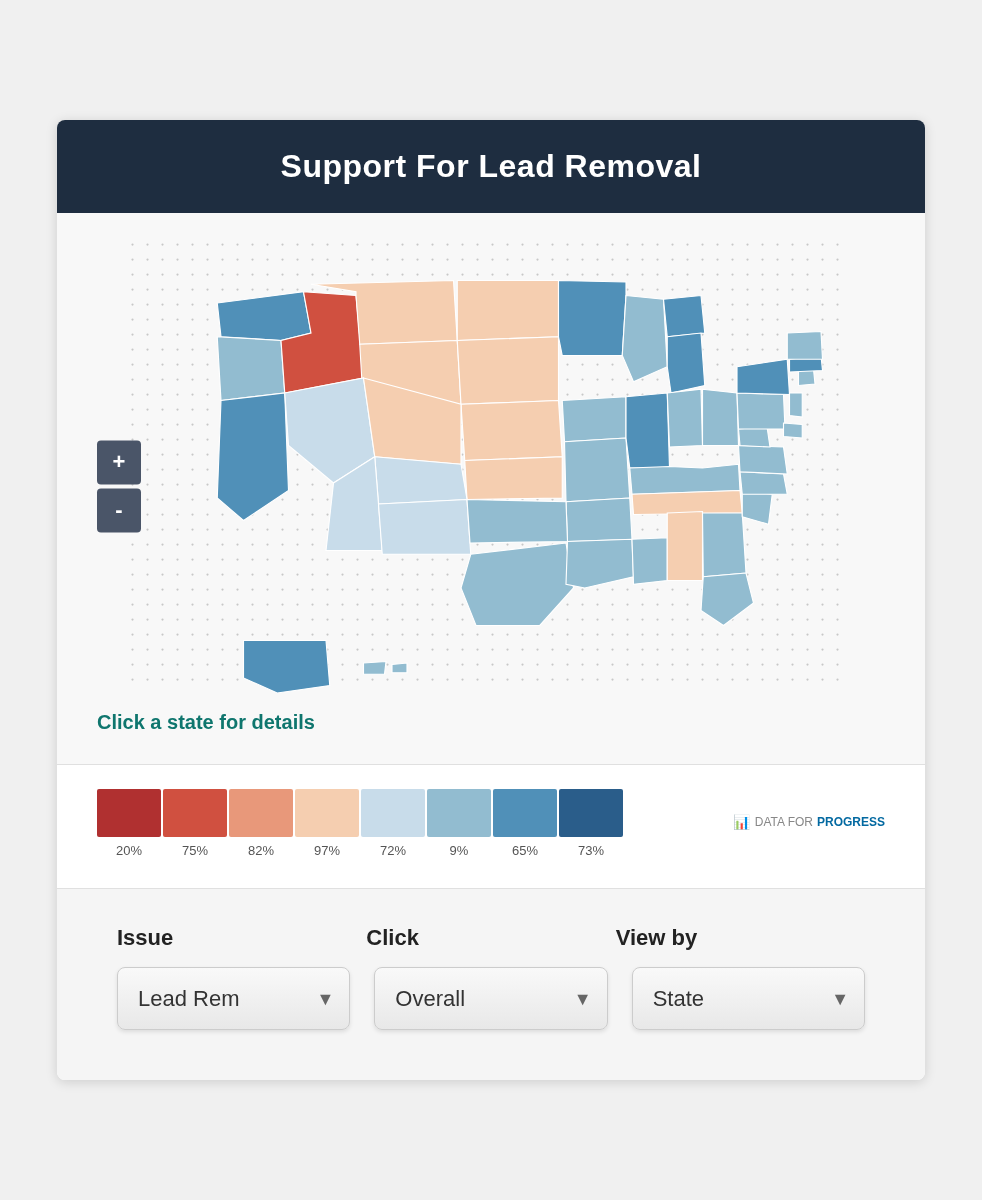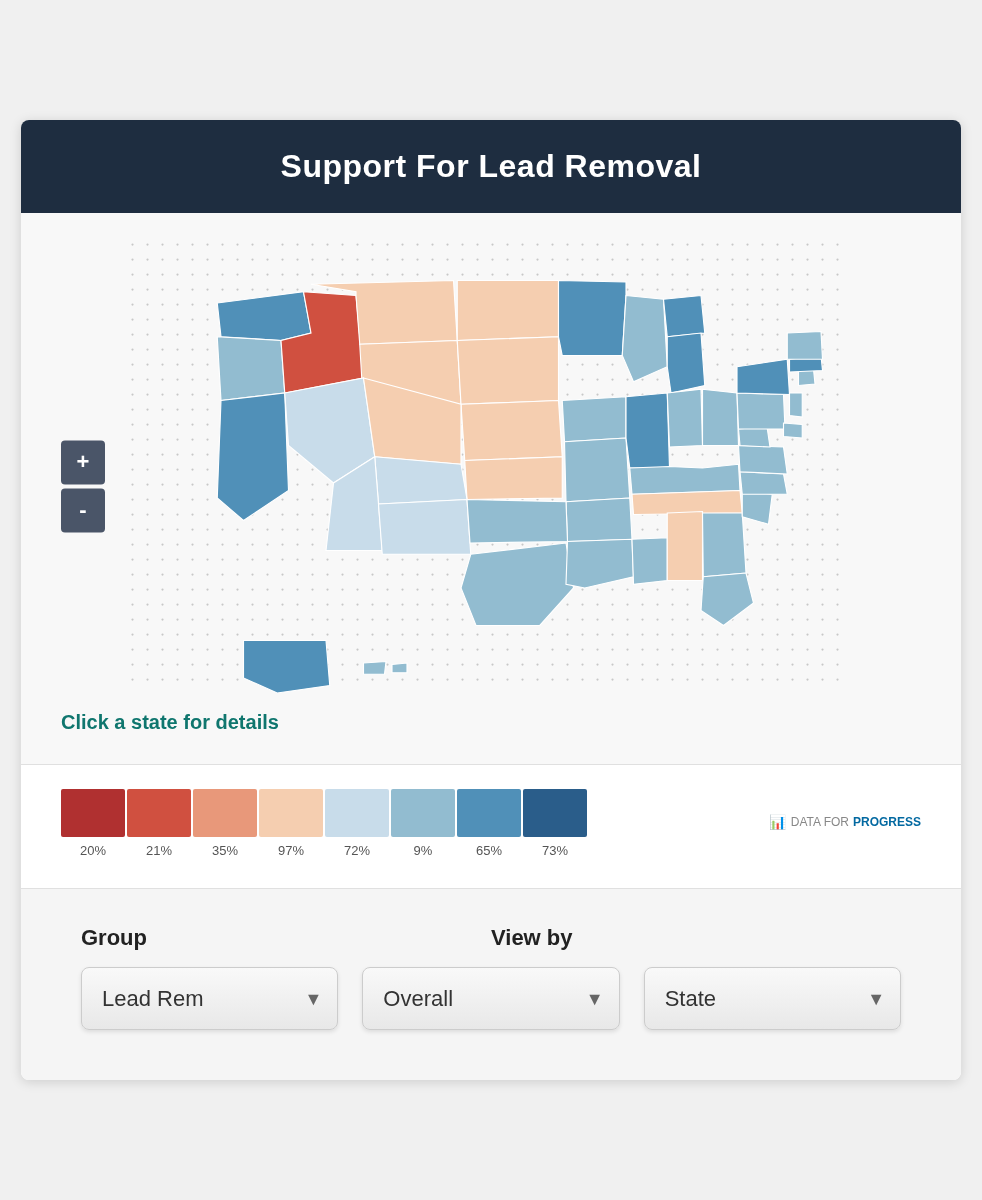--- a/index.html
+++ b/index.html
@@ -7,21 +7,21 @@
       width: 982px;
       min-height: 1200px;
       background: #f0f0f0;
       font-family: 'Arial', sans-serif;
       display: flex;
       align-items: center;
       justify-content: center;
       padding: 40px 20px;
     }
     .outer-container {
-      width: 940px;
+      width: 868px;
       background: #fff;
       border-radius: 8px;
       overflow: hidden;
       box-shadow: 0 2px 12px rgba(0,0,0,0.15);
     }
     
     .header {
       background: #1e2d40;
       padding: 28px 20px;
       text-align: center;
@@ -306,25 +306,25 @@
 
   <div class="legend-container">
     <div class="legend-row">
       <div class="legend-swatches" id="swatches-container">
           <div class="swatch-group">
             <div class="swatch" style="background: rgb(176, 48, 48);"></div>
             <div class="swatch-label">20%</div>
           </div>
           <div class="swatch-group">
             <div class="swatch" style="background: rgb(208, 80, 64);"></div>
-            <div class="swatch-label">21%</div>
+            <div class="swatch-label">75%</div>
           </div>
           <div class="swatch-group">
             <div class="swatch" style="background: rgb(232, 152, 122);"></div>
-            <div class="swatch-label">35%</div>
+            <div class="swatch-label">82%</div>
           </div>
           <div class="swatch-group">
             <div class="swatch" style="background: rgb(245, 206, 176);"></div>
             <div class="swatch-label">97%</div>
           </div>
           <div class="swatch-group">
             <div class="swatch" style="background: rgb(200, 220, 234);"></div>
             <div class="swatch-label">72%</div>
           </div>
           <div class="swatch-group">
@@ -343,21 +343,22 @@
       <div class="data-for-progress">
         <span style="font-size:14px;">📊</span>
         <span>DATA FOR </span>
           <span class="dfp-bold">PROGRESS</span>
       </div>
     </div>
   </div>
 
   <div class="controls-container">
     <div class="controls-labels">
-      <div class="control-label">Group</div>
+      <div class="control-label">Issue</div>
+      <div class="control-label">Click</div>
       <div class="control-label">View by</div>
     </div>
     <div class="controls-selects">
       <div class="select-wrapper">
         <select class="select-box" id="issue-select">
         <option value="Lead Removal">Lead Rem</option><option value="Climate">Climate</option><option value="Healthcare">Healthcare</option></select>
         <span class="select-arrow">▼</span>
       </div>
       <div class="select-wrapper">
         <select class="select-box" id="group-select">

